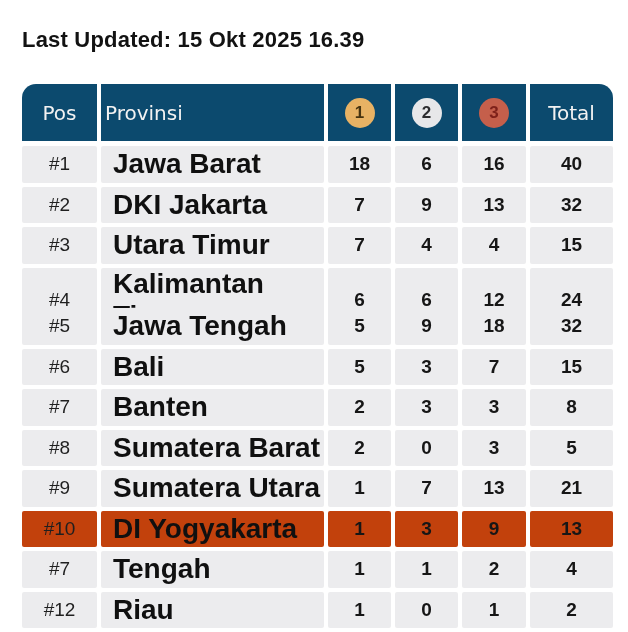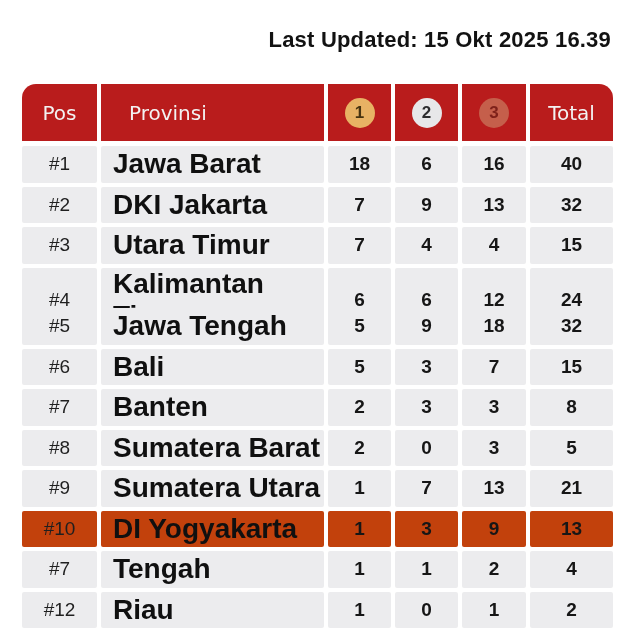--- a/index.html
+++ b/index.html
@@ -6,49 +6,48 @@
   html, body {
     width: 628px; height: 632px;
     background: #ffffff;
     font-family: "Liberation Sans", sans-serif;
     overflow: hidden;
     position: relative;
   }
   .last-updated {
     position: absolute;
     top: 27px; left: 22px; width: 589px;
-    text-align: right;
     font-size: 22px;
     font-weight: 700;
     color: #121212;
     letter-spacing: 0.2px;
   }
   .table-wrap {
     position: absolute;
     top: 84px; left: 22px; width: 591px;
   }
   .thead, .tr {
     display: grid;
     grid-template-columns: 75px 223px 63px 63px 64px 83px;
     column-gap: 4px;
   }
   .thead { height: 57px; margin-bottom: 5px; }
   .th {
-    background: #b91c1c;
+    background: #0c4a6e;
     color: #f3f2f2;
     font-family: "DejaVu Sans", sans-serif;
     font-size: 20px;
     font-weight: 500;
     display: flex;
     align-items: center;
     justify-content: center;
   }
   .th-pos { border-top-left-radius: 14px; }
   .th-total { border-top-right-radius: 14px; }
-  .th-prov { justify-content: flex-start; padding-left: 28px; }
+  .th-prov { justify-content: flex-start; padding-left: 4px; }
   .medal {
     width: 30px; height: 30px;
     border-radius: 50%;
     display: flex;
     align-items: center;
     justify-content: center;
     font-family: "Liberation Sans", sans-serif;
     font-size: 17px;
     font-weight: 700;
   }

